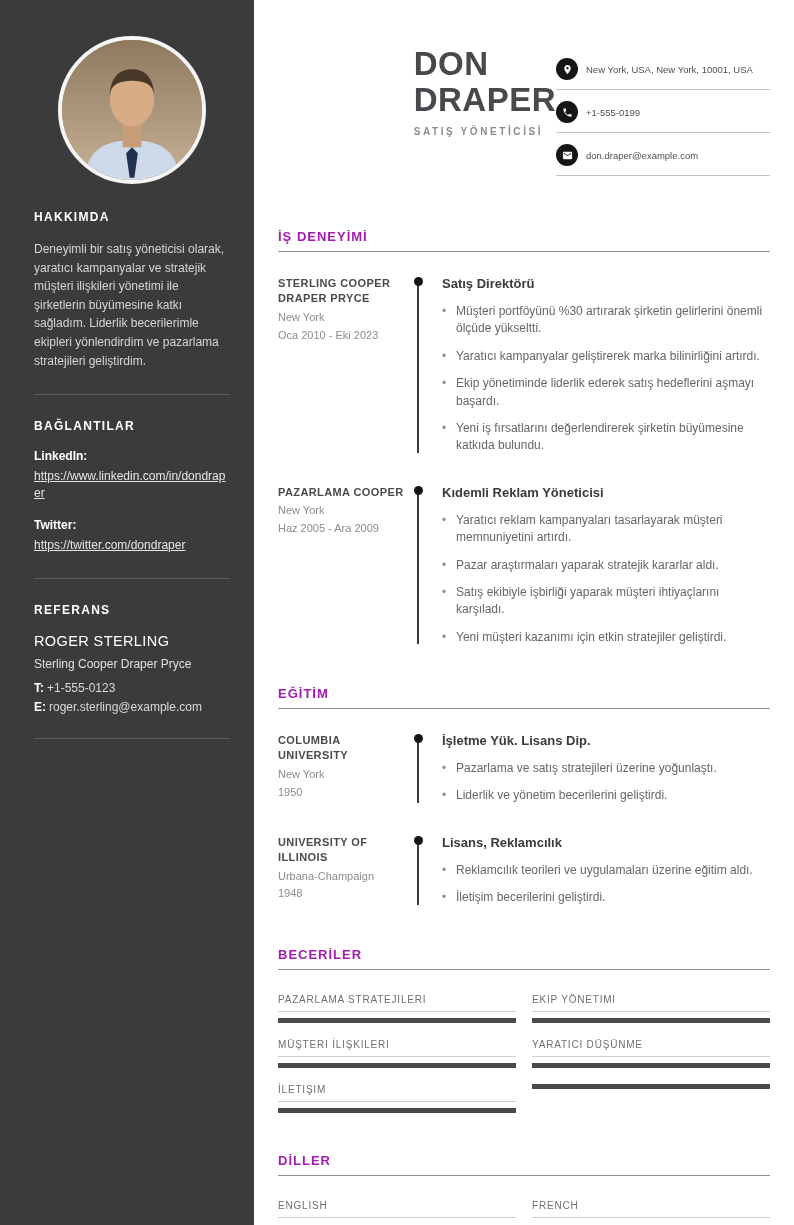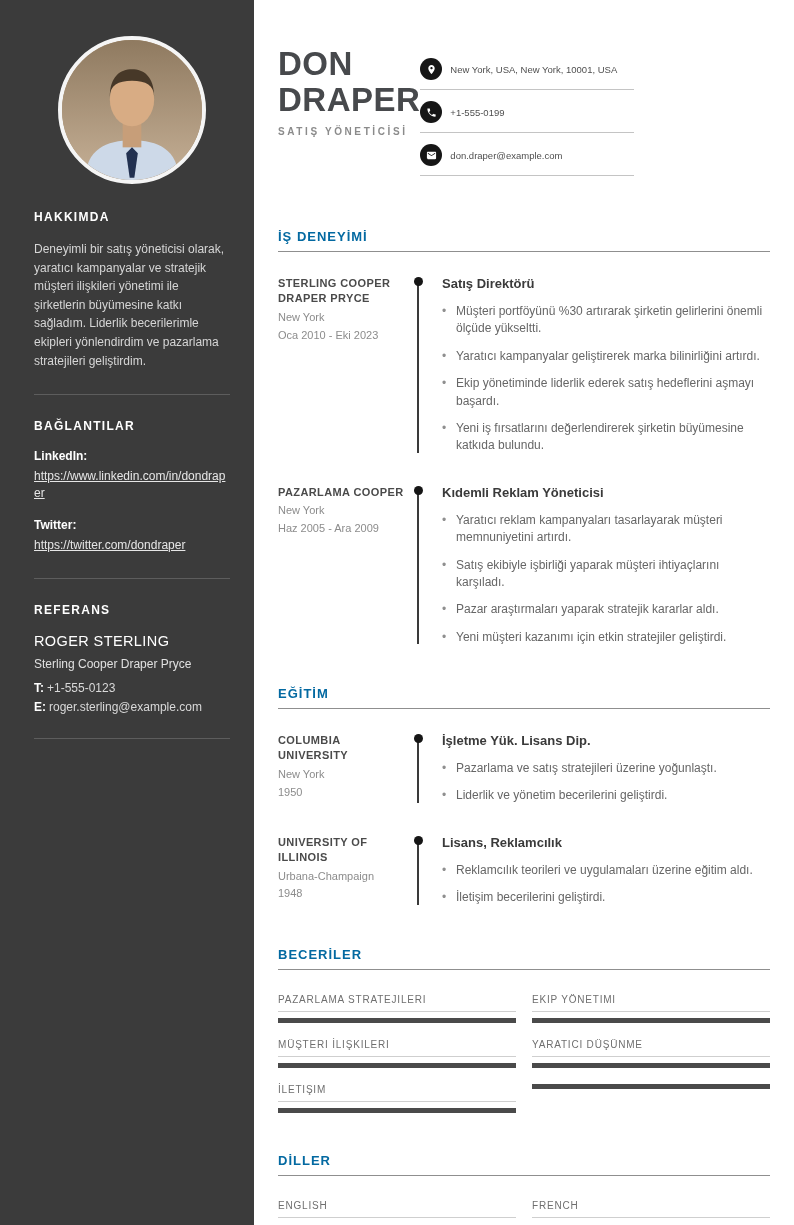--- a/index.html
+++ b/index.html
@@ -19,31 +19,31 @@
   .ref-name { font-size: 14.5px; color: #ffffff; letter-spacing: 0.4px; margin: 2px 0 8px 0; font-weight: normal; }
   .ref-company { font-size: 12px; color: #e0e0e0; margin-bottom: 10px; }
   .ref-line { font-size: 12px; color: #d9d9d9; margin-bottom: 5px; }
   .ref-line .lbl { font-weight: bold; color: #ffffff; margin-right: 3px; }
   .hobby-list { list-style: none; margin: 0; padding: 0; }
   .hobby-list li { font-size: 10.5px; letter-spacing: 0.7px; color: #efefef; margin-bottom: 15px; }
   .hobby-list li::before { content: "•"; margin-right: 7px; color: #efefef; }
 
   
   .main { flex: 1; box-sizing: border-box; padding: 46px 24px 40px 24px; }
-  .header { display: flex; justify-content: flex-start; align-items: flex-start; margin-bottom: 42px; }
+  .header { display: flex; justify-content: flex-end; align-items: flex-start; margin-bottom: 42px; }
   .name-line { font-size: 33px; font-weight: bold; color: #47494c; line-height: 1.08; letter-spacing: 0.5px; }
   .job-title { margin-top: 9px; font-size: 10px; font-weight: bold; letter-spacing: 2.6px; color: #8b8b8b; }
   .contact-block { width: 214px; margin-top: 12px; }
   .contact-row { display: flex; align-items: center; gap: 8px; padding-bottom: 9px; border-bottom: 1px solid #c4c4c4; margin-bottom: 11px; }
   .contact-icon { width: 22px; height: 22px; border-radius: 50%; background: #161616; flex-shrink: 0; display: flex; align-items: center; justify-content: center; }
   .contact-icon svg { width: 11px; height: 11px; fill: #ffffff; }
   .contact-text { font-size: 9.5px; color: #4f4f4f; }
 
   .main-section { margin-bottom: 40px; }
-  .main-title { font-size: 13px; font-weight: bold; color: #0369a1; letter-spacing: 1px; margin: 0 0 0 0; padding-bottom: 7px; border-bottom: 1px solid #8f8f8f; }
+  .main-title { font-size: 13px; font-weight: bold; color: #a21caf; letter-spacing: 1px; margin: 0 0 0 0; padding-bottom: 7px; border-bottom: 1px solid #8f8f8f; }
   .section-body { padding-top: 24px; }
 
   .entry { display: flex; margin-bottom: 30px; }
   .entry:last-child { margin-bottom: 0; }
   .entry-left { width: 138px; flex-shrink: 0; padding-right: 8px; box-sizing: border-box; }
   .entry-company { font-size: 11px; font-weight: bold; color: #4a4a4a; letter-spacing: 0.4px; line-height: 1.4; }
   .entry-loc, .entry-date { font-size: 11px; color: #8c8c8c; margin-top: 3px; line-height: 1.35; }
   .entry-body { flex: 1; position: relative; padding-left: 26px; }
   .entry-body::before { content: ""; position: absolute; left: 1px; top: 9px; bottom: 2px; width: 2px; background: #3a3a3a; }
   .entry-body::after { content: ""; position: absolute; left: -2.5px; top: 1px; width: 9px; height: 9px; border-radius: 50%; background: #161616; }
@@ -179,22 +179,22 @@
         <article class="entry">
           <div class="entry-left">
             <div class="entry-company">PAZARLAMA COOPER</div>
             <div class="entry-loc">New York</div>
             <div class="entry-date">Haz 2005 - Ara 2009</div>
           </div>
           <div class="entry-body">
             <h3 class="entry-role">Kıdemli Reklam Yöneticisi</h3>
             <ul class="entry-bullets">
               <li>Yaratıcı reklam kampanyaları tasarlayarak müşteri memnuniyetini artırdı.</li>
+              <li>Pazar araştırmaları yaparak stratejik kararlar aldı.</li>
               <li>Satış ekibiyle işbirliği yaparak müşteri ihtiyaçlarını karşıladı.</li>
-              <li>Pazar araştırmaları yaparak stratejik kararlar aldı.</li>
               <li>Yeni müşteri kazanımı için etkin stratejiler geliştirdi.</li>
             </ul>
           </div>
         </article>
 
       </div>
     </section>
 
     <section class="main-section">
       <h2 class="main-title">EĞİTİM</h2>

